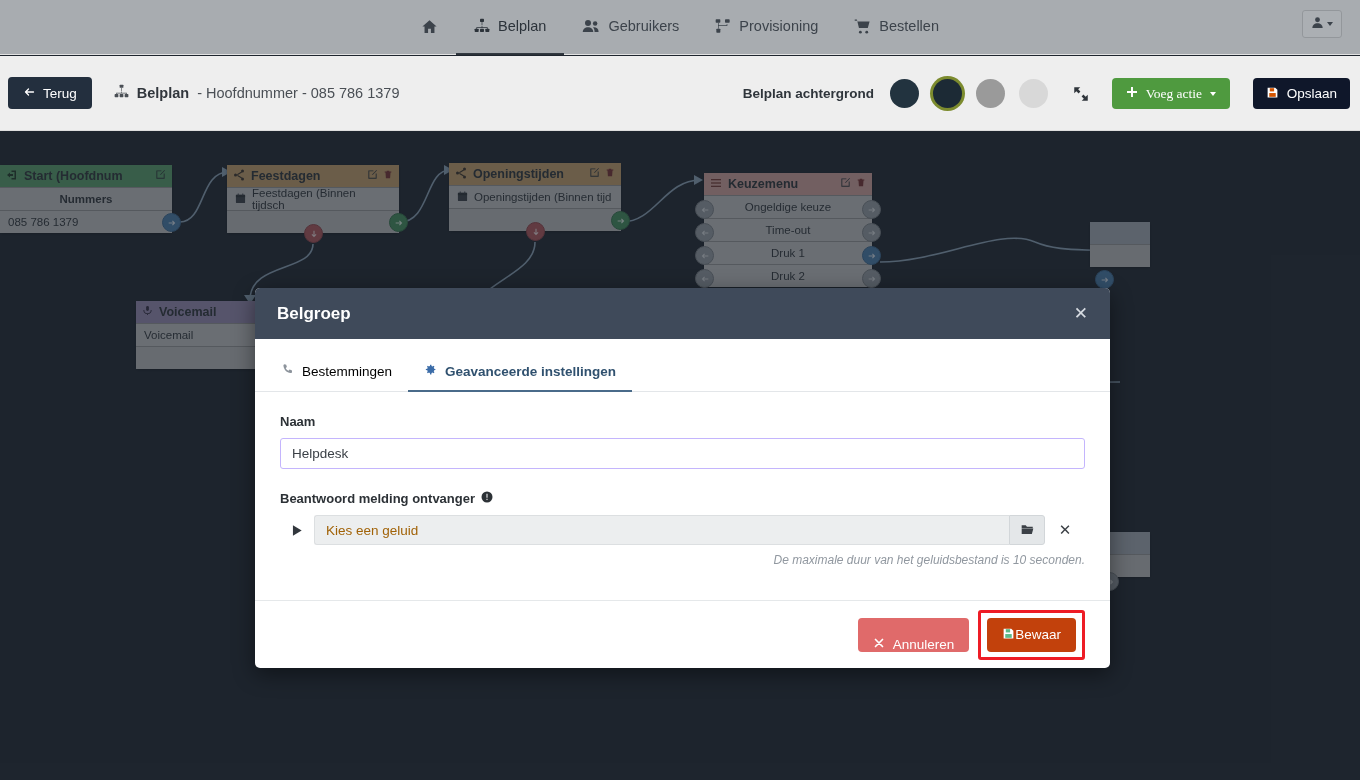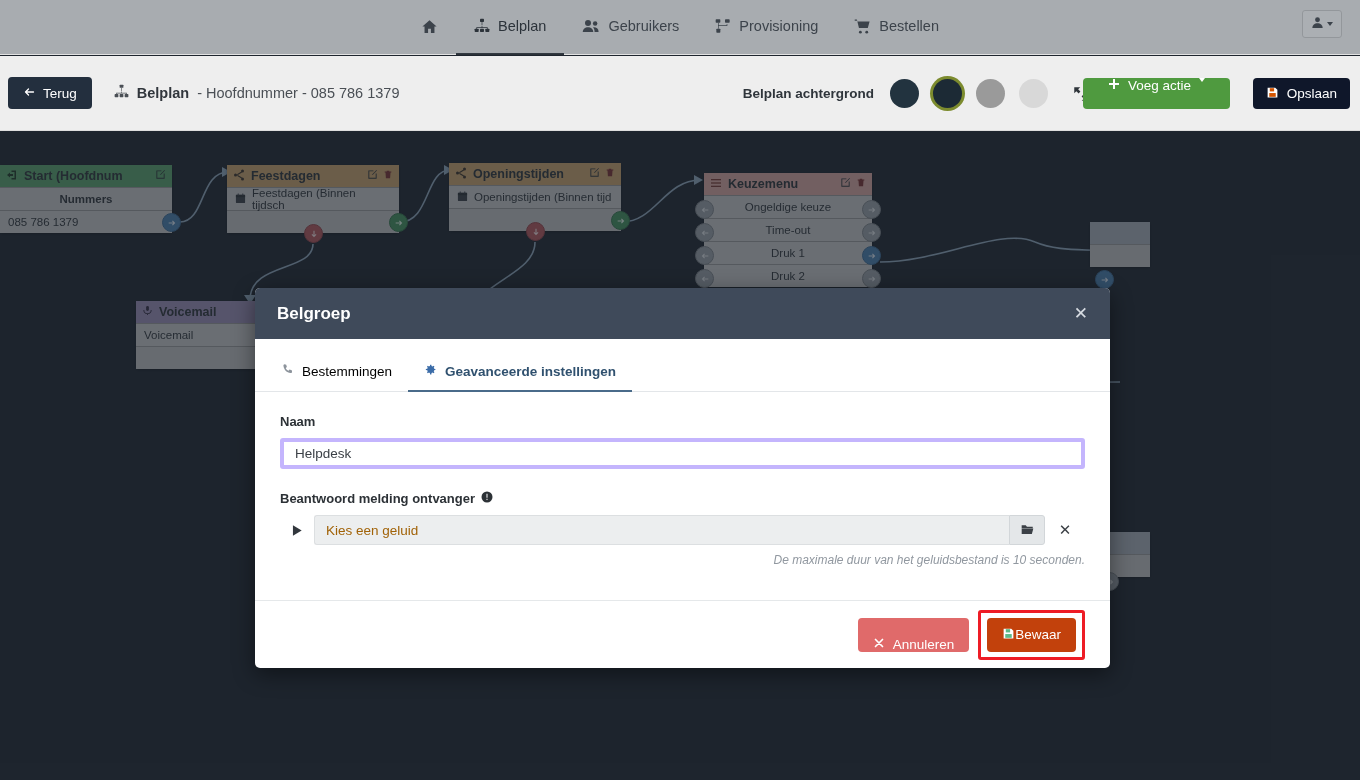--- a/index.html
+++ b/index.html
@@ -75,23 +75,23 @@
     display: flex; align-items: center; gap: 16px;
   }
   .bg-label { font-size: 13.5px; font-weight: bold; color: #2f353b; }
   .swatches { display: flex; align-items: center; gap: 14px; }
   .sw { width: 29px; height: 29px; border-radius: 50%; cursor: pointer; }
   .sw.sel { box-shadow: 0 0 0 3px #7c8b2e; }
   .expand-ic { margin-left: 8px; cursor: pointer; display:flex; }
   .btn-voeg {
     position: absolute; right: 130px; top: 22px;
     background: #4f9a3f; color: #fff; border: none; border-radius: 4px;
-    height: 31px; padding: 0 25px; font-size: 13.5px; cursor: pointer;
-    display: flex; gap: 8px;
-    font-family: Liberation Sans, sans-serif;
+    height: 31px; padding: 0 14px; font-size: 13.5px; cursor: pointer;
+    display: flex; align-items: center; gap: 8px;
+    font-family: Liberation Serif, serif;
   }
   .btn-opslaan {
     position: absolute; right: 10px; top: 22px;
     background: #0f172a; color: #fff; border: none; border-radius: 4px;
     height: 31px; padding: 0 13px; font-size: 13.5px; cursor: pointer;
     display: flex; align-items: center; gap: 8px;
     font-family: "Liberation Sans", sans-serif;
   }
 
   
@@ -159,21 +159,21 @@
     color: #000000; cursor: pointer;
     border-bottom: 2px solid transparent;
     margin-bottom: -1px;
   }
   .tab.active { color: #30516f; font-weight: bold; border-bottom-color: #4a6b8a; }
   .modal-body { flex: 1; padding: 22px 25px 0 25px; }
   .fld-label { font-size: 13px; color: #2c3136; font-weight: bold; margin-bottom: 9px;
                display: flex; align-items: center; gap: 6px; }
   .txtinput {
     width: 100%; height: 31px;
-    border: 4px solid #c4b5fd; border-radius: 3px;
+    border: 1px solid #c4b5fd; border-radius: 3px;
     padding: 0 11px; font-size: 13.5px; color: #3b4046;
     font-family: "Liberation Sans", sans-serif; outline: none;
     background: #fff;
   }
   .sound-row { display: flex; align-items: center; gap: 0; margin-top: 2px; }
   .play-btn {
     width: 34px; height: 30px; background: none; border: none;
     display: flex; align-items: center; justify-content: center;
     cursor: pointer;
   }

